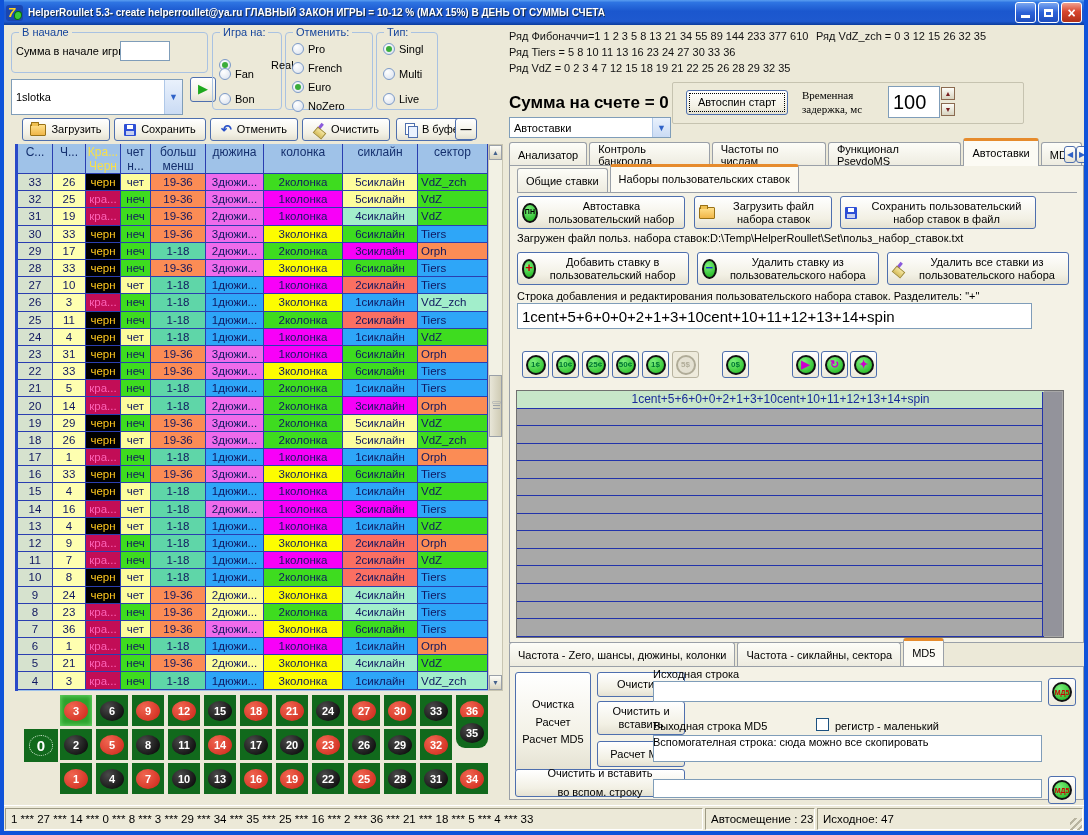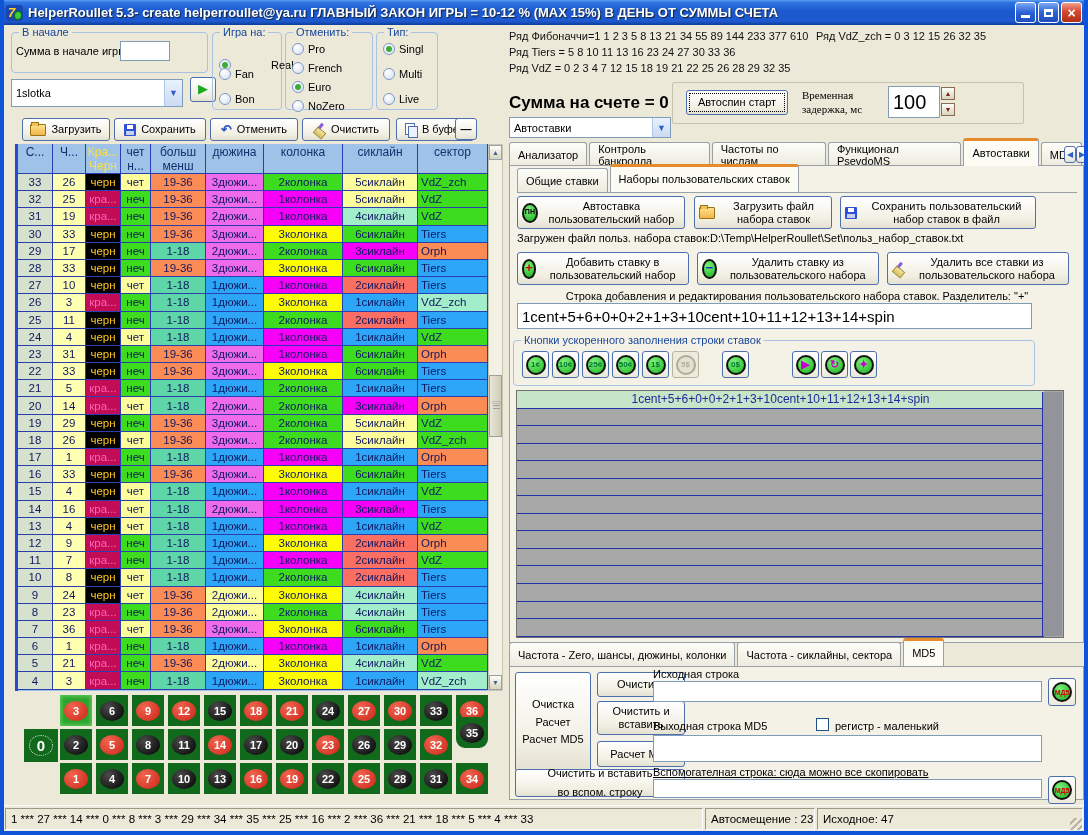--- a/index.html
+++ b/index.html
@@ -4,21 +4,21 @@
 <style>
   html,body{margin:0;padding:0;background:#444;}
   #screen{position:relative;width:1088px;height:835px;background:#ECE9D8;overflow:hidden;
     font-family:"Liberation Sans",sans-serif;font-size:11px;color:#000;
     border-left:4px solid #0F53D9;border-right:4px solid #0F53D9;border-bottom:4px solid #0F53D9;box-sizing:border-box;}
   .abs{position:absolute;}
   
   #titlebar{left:-4px;top:0;width:1088px;height:25px;
     background:linear-gradient(180deg,#5A9EF0 0%,#2E74E2 10%,#1B57CE 45%,#1E59CF 85%,#0C3C9C 100%);
     display:flex;align-items:center;padding:0 6px;box-sizing:border-box;}
-  #apptitle{color:#fff;font-weight:bold;font-size:13px;text-shadow:1px 1px 1px #123;margin-left:5px;white-space:nowrap;overflow:hidden;}
+  #apptitle{color:#fff;font-weight:bold;font-size:10px;text-shadow:1px 1px 1px #123;margin-left:5px;white-space:nowrap;overflow:hidden;}
   #appicon{width:17px;height:16px;background:#1A46B0;border-radius:3px;position:relative;flex:0 0 auto;}
   #appicon .seven{position:absolute;left:2px;top:0px;color:#FFD21E;font-weight:bold;font-size:13px;font-style:italic;}
   #appicon .blob{position:absolute;right:1px;bottom:1px;width:8px;height:9px;background:#3ACC3A;border-radius:50% 40% 55% 45%;border:1px solid #0A6A0A;box-sizing:border-box;}
   .winbtn{width:21px;height:21px;border-radius:3px;border:1px solid #fff;box-sizing:border-box;margin-left:2px;
     background:linear-gradient(180deg,#7BA7F0,#2C62D8 50%,#1E4DBE);display:flex;align-items:center;justify-content:center;color:#fff;font-weight:bold;}
   .winbtn.close{background:linear-gradient(180deg,#F0A090,#D8472E 45%,#B03018);font-size:14px;}
   .winbtn .minbar{width:9px;height:3px;background:#fff;margin-top:8px;}
   .winbtn .maxbox{width:9px;height:8px;border:2px solid #fff;border-top-width:3px;box-sizing:border-box;}
   
   .fs{border:1px solid #A9C2E2;border-radius:4px;box-sizing:border-box;}
@@ -123,21 +123,21 @@
   </div>
 
   <div class="abs fs" style="left:7px;top:32px;width:197px;height:41px;">
     <span class="lg">В начале</span>
     <span class="abs" style="left:4px;top:12px;">Сумма в начале игры</span>
     <div class="abs input" style="left:108px;top:8px;width:50px;height:20px;">
         <span></span>
       </div>
   </div>
 
-  <div class="abs combo" style="left:7px;top:79px;width:172px;height:28px;">
+  <div class="abs combo" style="left:7px;top:79px;width:172px;height:36px;">
     <span class="val">1slotka</span>
     <span class="drop">▼</span>
   </div>
   <div class="abs xbtn" style="left:186px;top:77px;width:26px;height:25px;">
     <span style="color:#1DA81D;font-size:13px;">▶</span>
   </div>
 
   <div id="radiogroups">
       <div class="abs fs" style="left: 208px; top: 32px; width: 70px; height: 78px;">
         <div class="lg">Игра на:</div>
@@ -757,28 +757,25 @@
       </div>
       <div class="abs xbtn" style="left: 693px; top: 252px; width: 182px; height: 33px; padding: 0px 4px;">
         <span class="gcircle" style="color: rgb(17, 51, 204); font-size: 13px;">−</span>
         <span style="white-space: normal;">Удалить ставку из пользовательского набора</span>
       </div>
       <div class="abs xbtn" style="left: 883px; top: 252px; width: 182px; height: 33px; padding: 0px 4px;">
         <span class="ic ic-broom"></span>
         <span style="white-space: normal;">Удалить все ставки из пользовательского набора</span>
       </div>
     </div>
-  <div class="abs" style="left:513px;top:290px;width:560px;white-space:nowrap;overflow:hidden;text-align:center;">Строка добавления и редактирования пользовательского набора ставок. Разделитель: "+"</div>
+  <div class="abs" style="left:513px;top:290px;width:560px;white-space:nowrap;overflow:hidden;">Строка добавления и редактирования пользовательского набора ставок. Разделитель: "+"</div>
   <div class="abs input" style="left:513px;top:303px;width:515px;height:26px;font-size:15px;">
       <span>1cent+5+6+0+0+2+1+3+10cent+10+11+12+13+14+spin</span>
     </div>
 
-  <div class="abs fs" style="left:509px;top:340px;width:522px;height:46px;border-color:#A9C2E2;">
-    <span class="lg" style="background:#F4F2E6;">Кнопки ускоренного заполнения строки ставок</span>
-  </div>
   <div id="chiprow">
       <div class="abs chip" style="left: 518px; top: 351px; width: 27px; height: 27px;">
         <div class="coin">1¢</div>
       </div>
       <div class="abs chip" style="left: 548px; top: 351px; width: 27px; height: 27px;">
         <div class="coin">10¢</div>
       </div>
       <div class="abs chip" style="left: 578px; top: 351px; width: 27px; height: 27px;">
         <div class="coin">25¢</div>
       </div>
@@ -859,21 +856,21 @@
       <span class="gcircle" style="color:#C00;">МД5</span>
     </div>
 
   <div class="abs" style="left:649px;top:720px;">Выходная строка MD5</div>
   <div class="abs checkbox" style="left:812px;top:718px;"></div>
   <div class="abs" style="left:831px;top:720px;">регистр  - маленький</div>
   <div class="abs input" style="left:649px;top:735px;width:389px;height:27px;">
       <span></span>
     </div>
 
-  <div class="abs" style="left:649px;top:766px;text-decoration:underline;">Вспомогателная строка: сюда можно все скопировать</div>
+  <div class="abs" style="left:649px;top:736px;">Вспомогателная строка: сюда можно все скопировать</div>
   <div class="abs input" style="left:649px;top:779px;width:389px;height:19px;">
       <span></span>
     </div>
   <div class="abs greenbtn" style="left:1044px;top:776px;">
       <span class="gcircle" style="color:#C00;">МД5</span>
     </div>
 
   <div class="abs" id="statusbar">
     <div class="spanel" style="width:698px;">1 *** 27 *** 14 *** 0 *** 8 *** 3 *** 29 *** 34 *** 35 *** 25 *** 16 *** 2 *** 36 *** 21 *** 18 *** 5 *** 4 *** 33</div>
     <div class="spanel" style="width:110px;">Автосмещение : 23</div>

